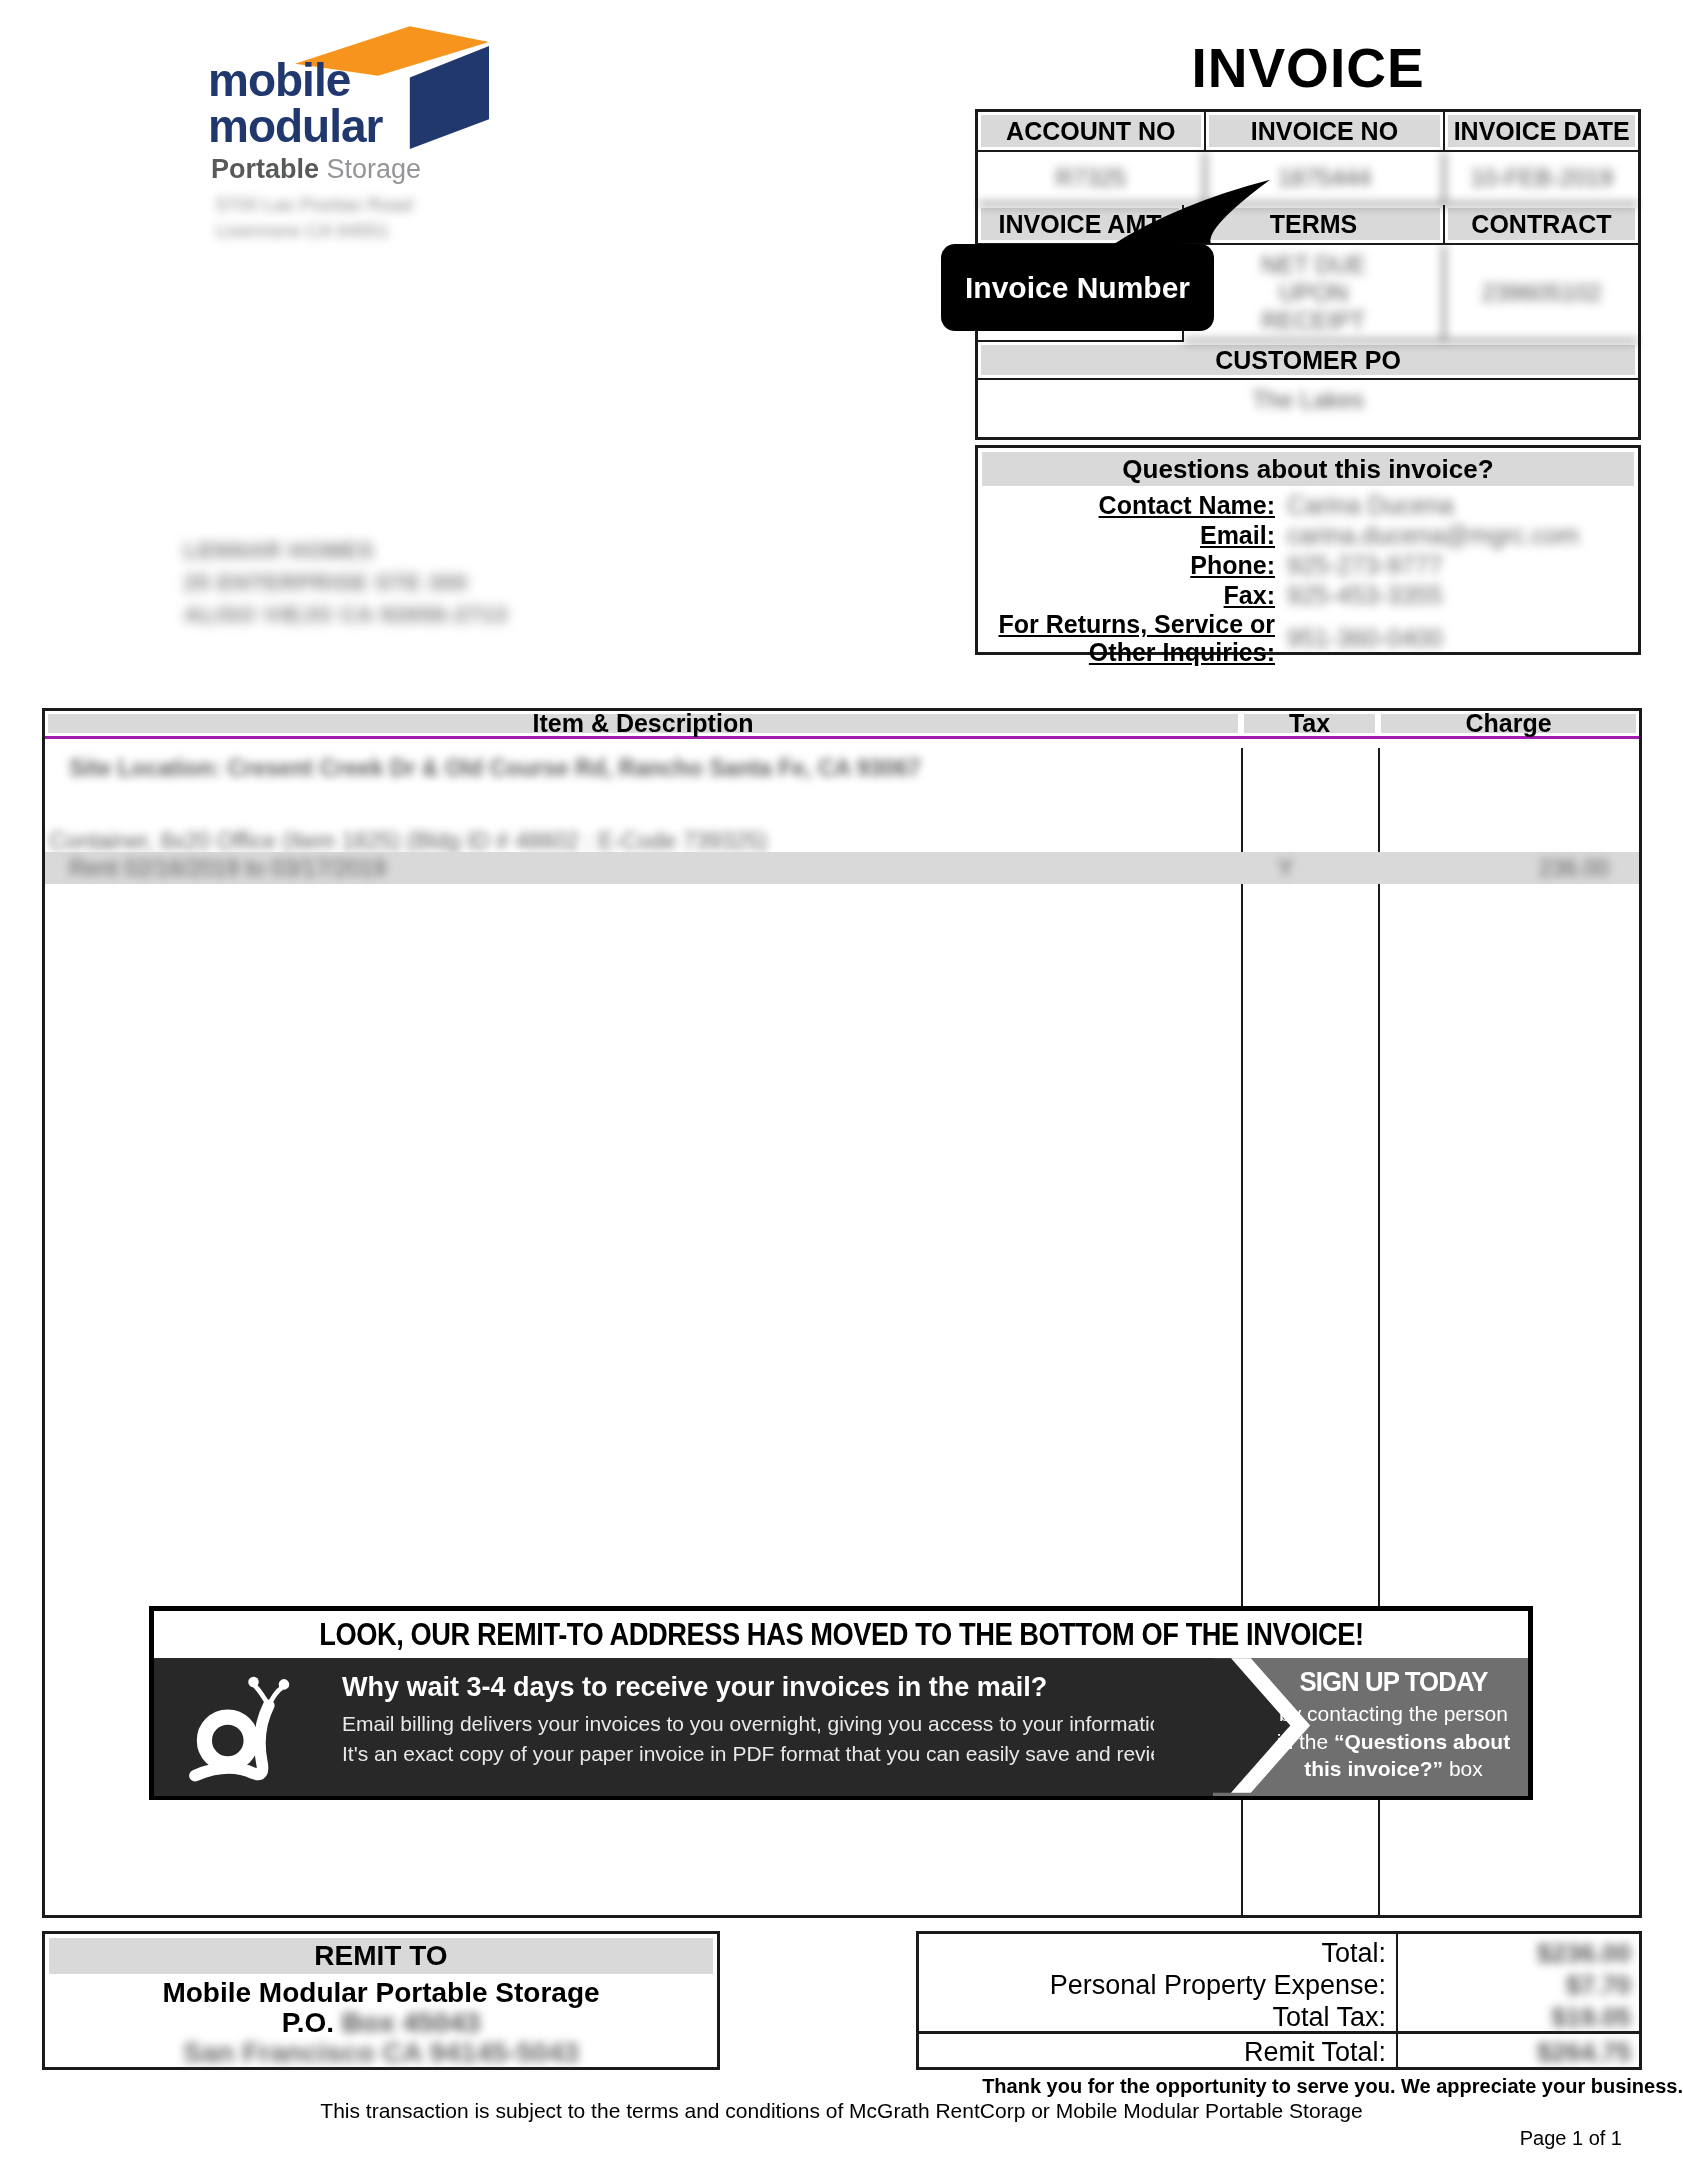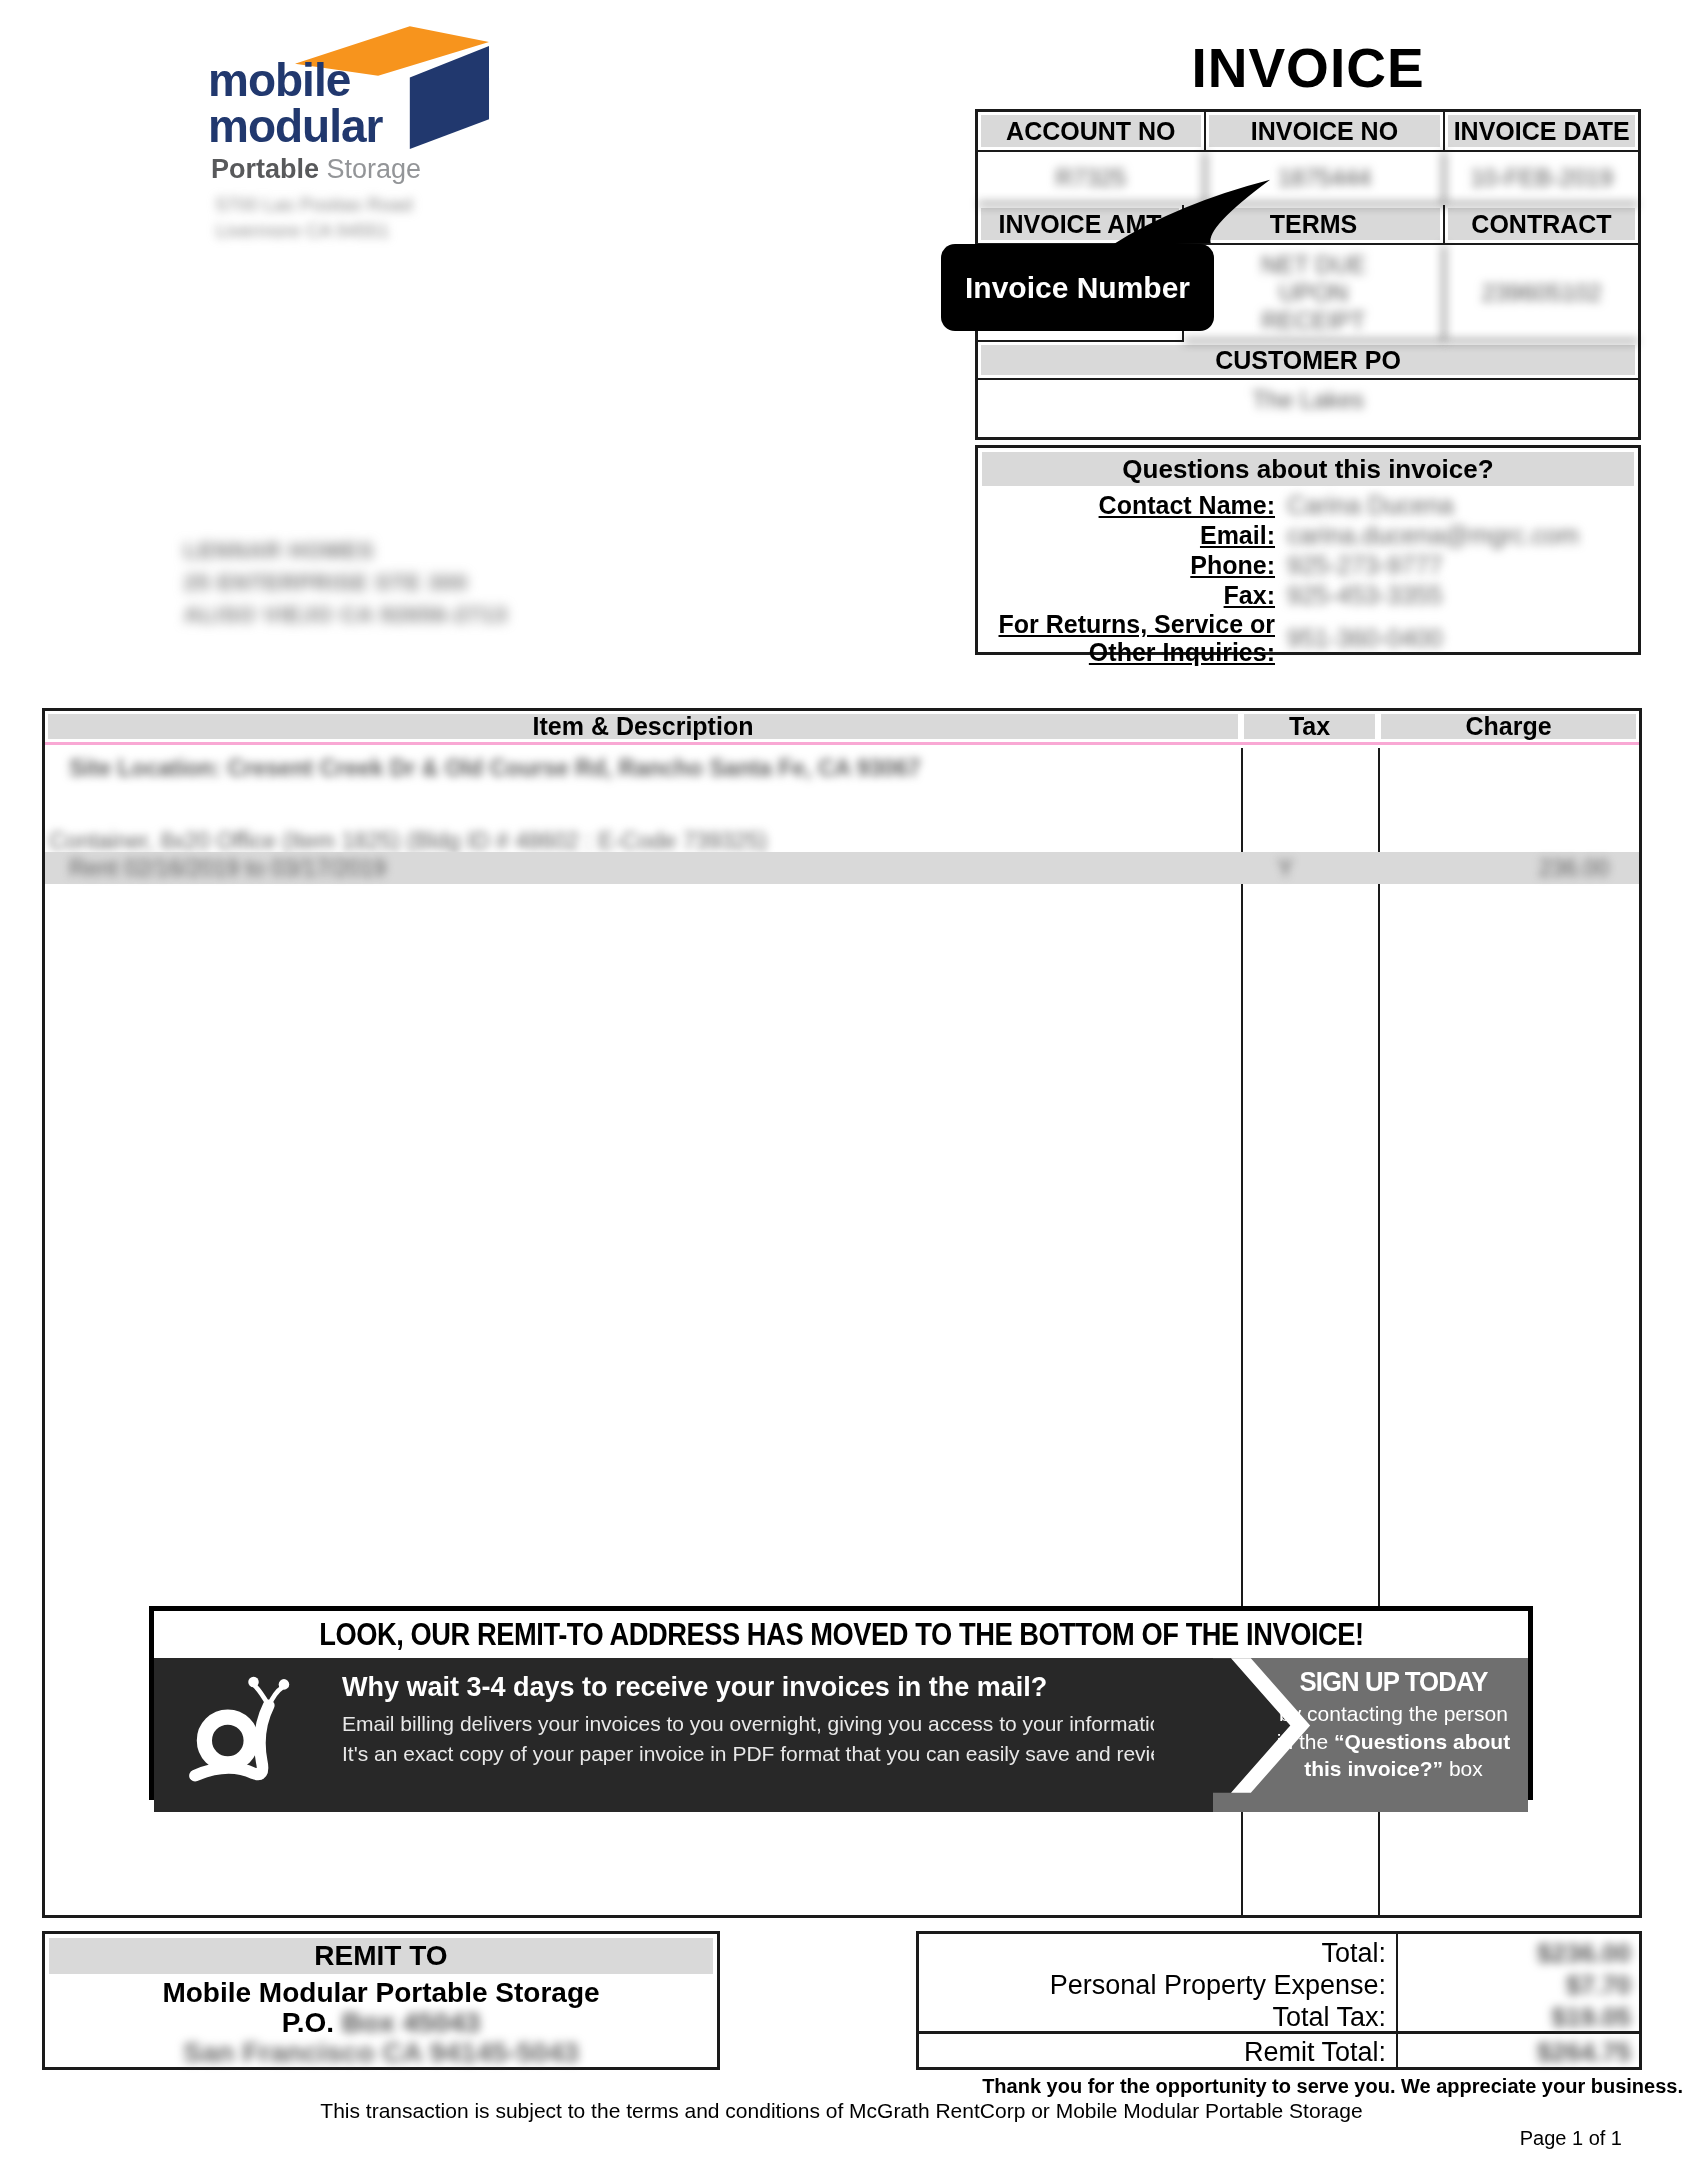--- a/index.html
+++ b/index.html
@@ -32,31 +32,31 @@
   .qtitle { background:#d9d9d9; margin:4px; height:34px; display:flex; align-items:center; justify-content:center; font-weight:bold; font-size:26px; }
   .qrow { display:flex; line-height:30px; font-size:25px; }
   .qlabel { width:297px; text-align:right; font-weight:bold;text-decoration:underline; }
   .qvalue { margin-left:12px; color:#666; }
 
   
   .callout { background:#000; color:#fff; border-radius:14px; display:flex; align-items:center; justify-content:center; font-weight:bold; font-size:30px; z-index:5; }
 
   
   .items-outer { border:3px solid #1a1a1a; }
-  .items-head { display:flex; height:34px; border-bottom:3px solid #f9a8d4;text-align:right; }
+  .items-head { display:flex; height:28px; border-bottom:3px solid #a21caf;text-align:right; }
   .ih { background:#d9d9d9; box-shadow:inset 0 0 0 3px #fff; font-weight:bold; font-size:25px; display:flex; align-items:center; justify-content:center; }
   .vline { position:absolute; width:2px; background:#1a1a1a; }
   .item-text { font-size:23px; color:#5f5f5f; }
   .gray-row { background:#d9d9d9; display:flex; align-items:center; }
 
   
   .banner { border:5px solid #000; background:#fff; z-index:6; }
   .banner-head { height:47px; display:flex; align-items:center; justify-content:center; overflow:hidden; }
   .banner-head span { font-weight:bold; font-size:31px; letter-spacing:-0.5px; transform:scaleX(0.88); transform-origin:center; white-space:nowrap; }
-  .banner-band { position:relative; height:154px; background:#282828; overflow:hidden; }
+  .banner-band { position:relative; height:138px; background:#282828; overflow:hidden; }
   .band-text { position:absolute; left:188px; top:14px; color:#fff; }
   .band-q { font-weight:bold; font-size:27px; margin-bottom:6px; }
   .band-b { font-size:21px; color:#e8e8e8; line-height:1.45; }
   .gray-panel { position:absolute; top:0; bottom:0; right:0; width:315px; background:#6f6f6f; }
   .chev-svg { position:absolute; top:0; bottom:0; }
   .signup { position:absolute; right:8px; top:8px; width:253px; text-align:center; color:#fff; }
   .signup-title { font-weight:bold; font-size:28px; letter-spacing:-1px; transform:scaleX(0.92); margin-bottom:2px; }
   .signup-line { font-size:21px; line-height:1.32; }
   .signup-line b { font-weight:bold; }
 

